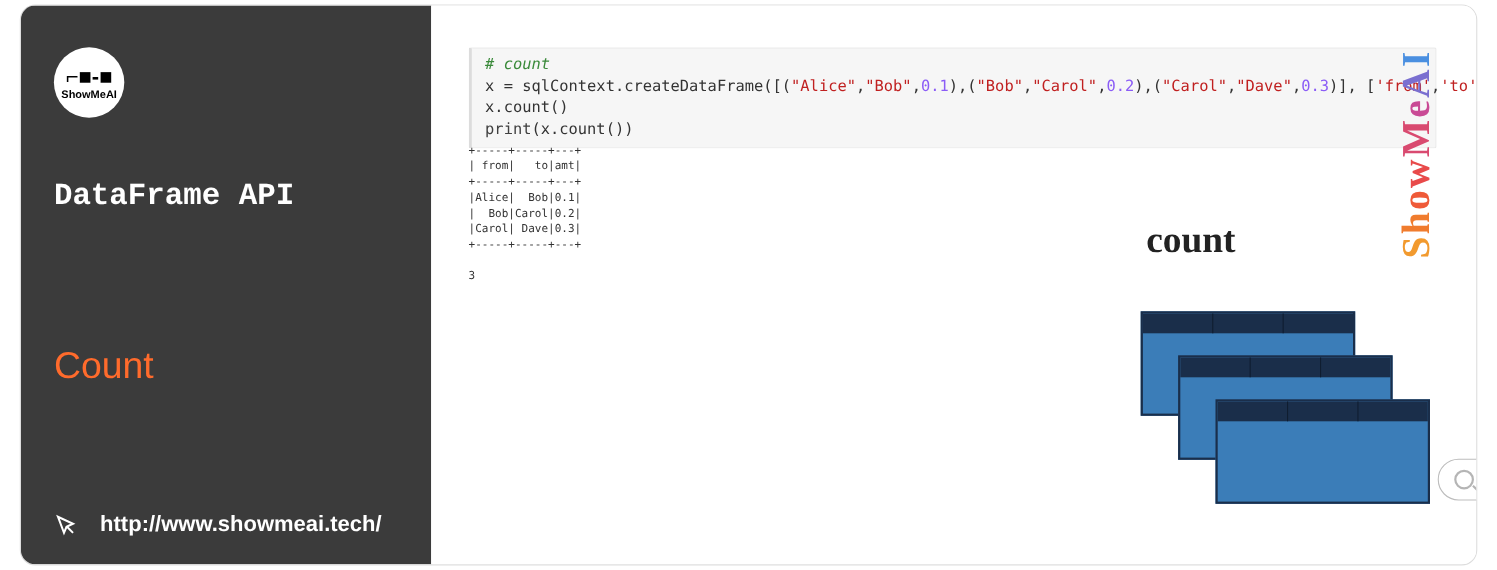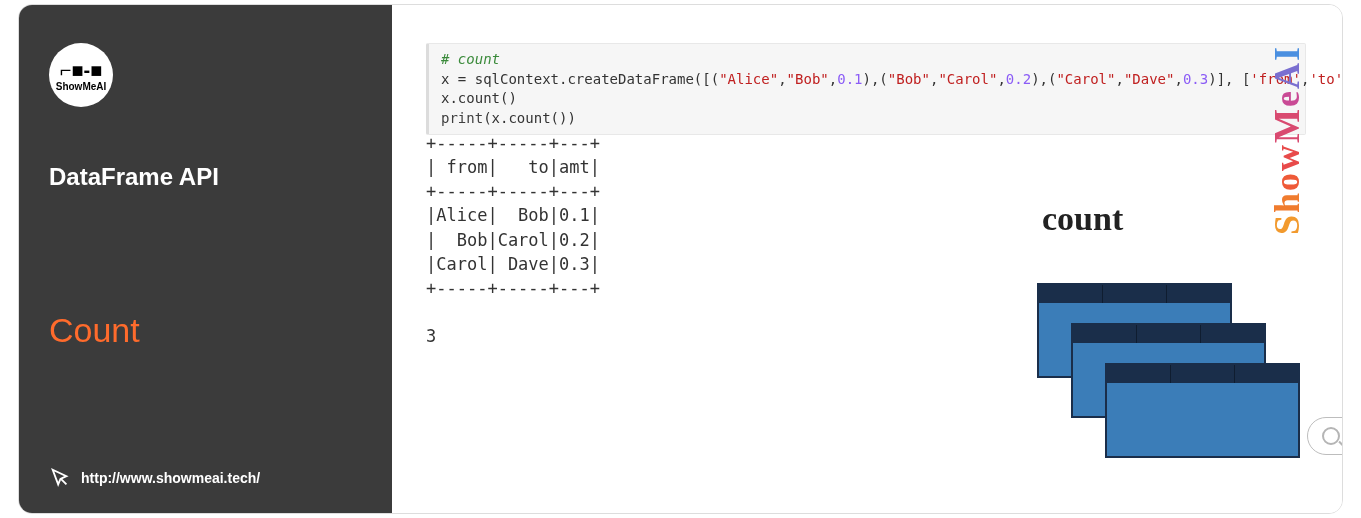--- a/index.html
+++ b/index.html
@@ -2,32 +2,32 @@
 <html><head>
 <meta charset="utf-8">
 <style>
   * { margin:0; padding:0; box-sizing:border-box; }
   body { width:1361px; height:518px; font-family:Arial,Helvetica,sans-serif; background:#fff; overflow:hidden; position:relative; }
   .frame { position:absolute; left:18px; top:4px; width:1325px; height:510px; border:1px solid #ddd; border-radius:14px; overflow:hidden; }
   .sidebar { position:absolute; left:0; top:0; width:373px; height:100%; background:#3b3b3b; color:#fff; padding:38px 30px 20px 30px; }
   .logo { width:64px; height:64px; border-radius:50%; background:#fff; display:flex; align-items:center; justify-content:center; margin-bottom:56px; }
   .logo-inner { font-size:10px; font-weight:bold; color:#000; text-align:center; line-height:1.1; }
   .robot { font-size:20px; display:block; }
-  .title { font-size:24px; font-weight:bold; margin-bottom:120px; }
+  .title { font-size:28px; font-weight:bold; margin-bottom:120px;font-family:Liberation Mono, monospace; }
   .subtitle { font-size:34px; color:#ff6b2c; font-weight:500; }
-  .link-row { position:absolute; left:30px; bottom:24px; display:flex; align-items:center; gap:10px; font-size:14px; font-weight:bold; }
+  .link-row { position:absolute; left:30px; bottom:24px; display:flex; align-items:center; gap:20px; font-size:20px; font-weight:bold; }
   .cursor-icon { width:22px; height:22px; }
 
   .main { position:absolute; left:373px; top:0; right:0; bottom:0; background:#fff; }
   .codebox { position:absolute; left:34px; top:38px; right:36px; background:#f6f6f6; border:1px solid #e8e8e8; border-left:3px solid #dcdcdc; border-radius:2px; padding:6px 12px; font-family:Consolas,Monaco,monospace; font-size:14px; line-height:1.4; color:#333; white-space:pre; }
   .c-comment{color:#3a8a3a; font-style:italic;text-align:right;}
   .c-str{color:#c02020;}
   .c-num{color:#8b5cf6;}
   .c-kw{color:#404040; font-weight:normal;}
-  .tbl { position:absolute; left:34px; top:126px; font-family:Consolas,Monaco,monospace; font-size:17px; line-height:1.42; white-space:pre; color:#333; }
+  .tbl { position:absolute; left:34px; top:126px; font-family:Consolas,Monaco,monospace; font-size:10px; line-height:1.42; white-space:pre; color:#333; }
   .big-label { position:absolute; left:650px; top:195px; font-family:"Comic Sans MS","Comic Sans",cursive; font-size:34px; font-weight:bold; color:#222; }
 
   .stack { position:absolute; left:645px; top:278px; width:290px; height:200px; }
   .tcard { position:absolute; width:195px; height:95px; border:2px solid #1a2e4a; background:#3b7db8; }
   .tcard .hdr { height:18px; background:#1a2e4a; display:flex; }
   .tcard .hdr span { flex:1; border-right:1px solid #0f1d30; }
   .tcard .hdr span:last-child { border-right:none; }
   .tc1 { left:0; top:0; }
   .tc2 { left:34px; top:40px; }
   .tc3 { left:68px; top:80px; }

